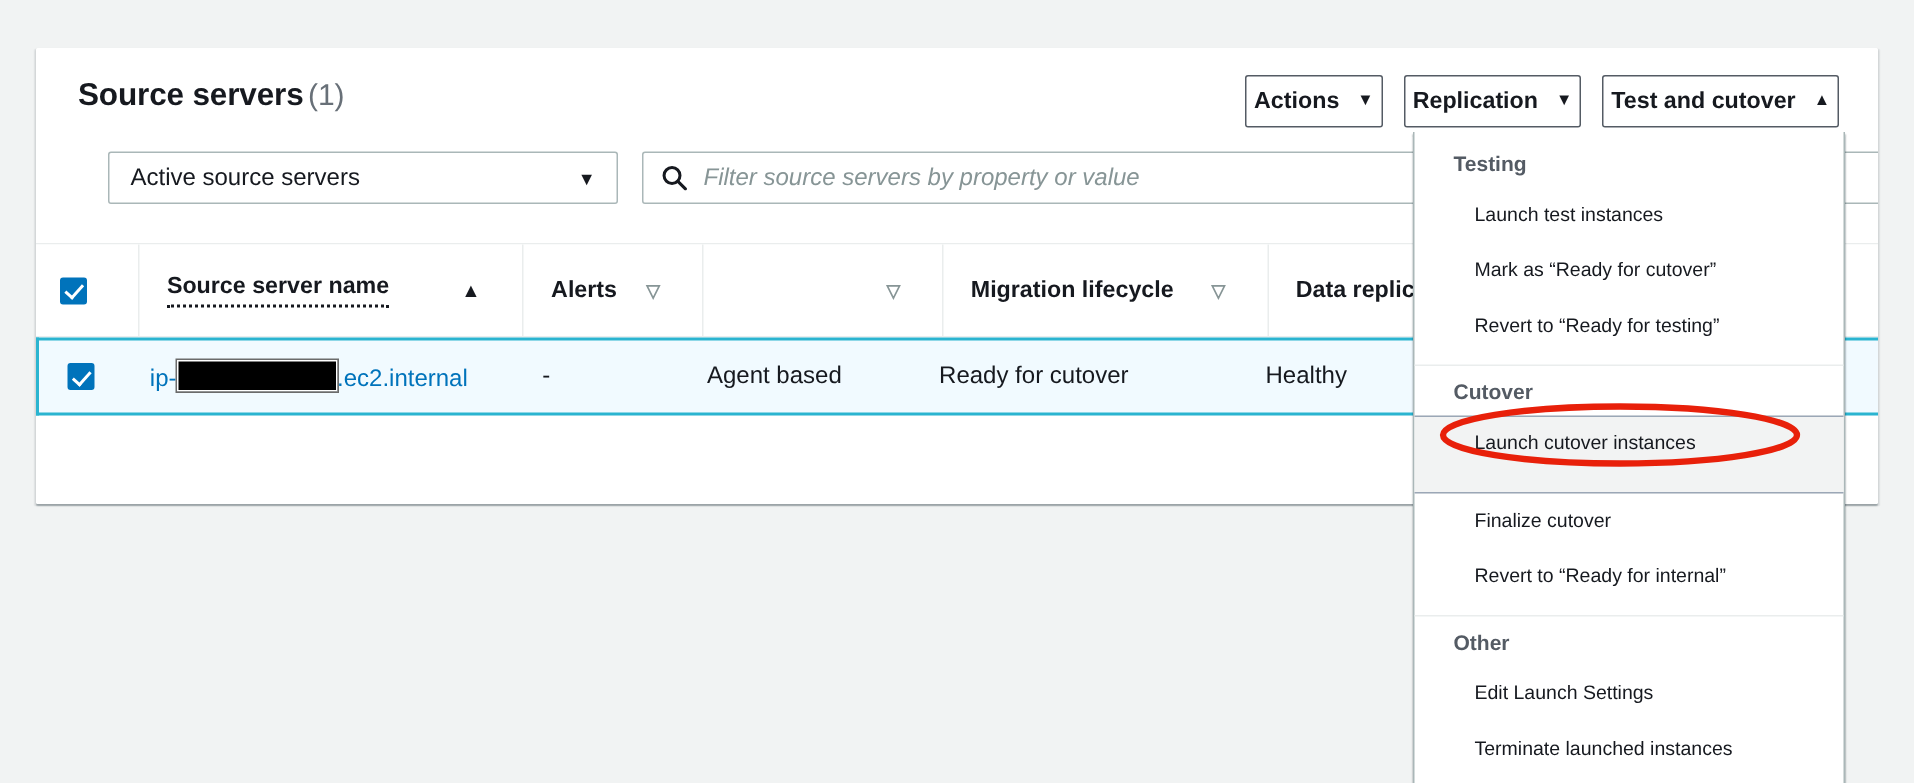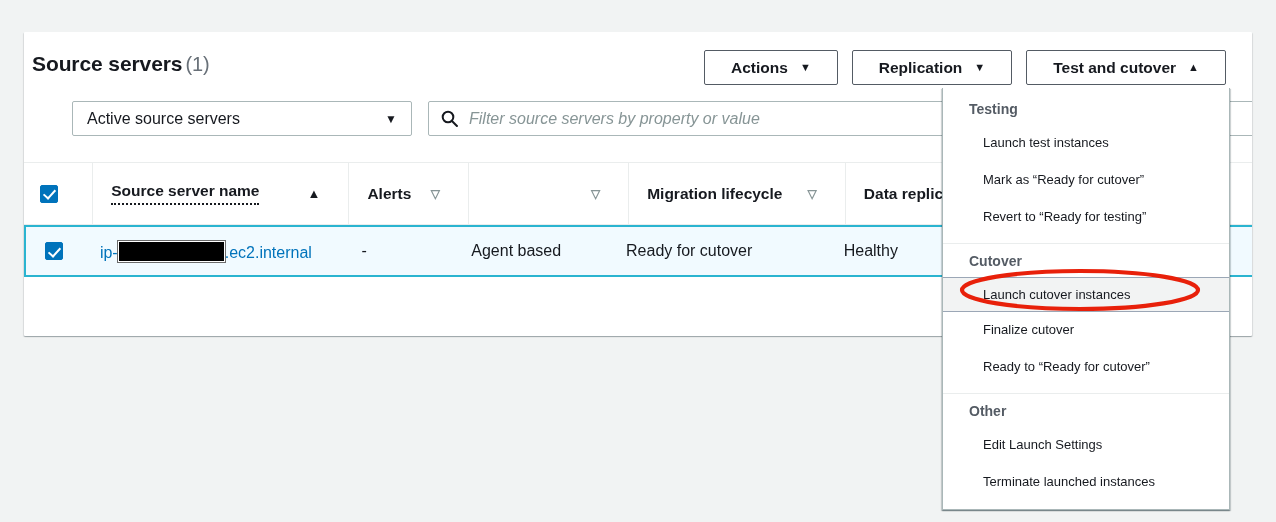--- a/index.html
+++ b/index.html
@@ -23,21 +23,21 @@
     overflow:hidden;
   }
 
   
   #card-header{
     position:relative;
     height:72px;
   }
   #page-title{
     position:absolute;
-    left:8px; top:20px;
+    left:28px; top:20px;
     font-size:21px;
     font-weight:bold;
     color:#16191f;
     letter-spacing:-0.1px;
     white-space:nowrap;
   }
   #page-title .count{
     color:#687078;
     font-weight:normal;
     font-size:20px;
@@ -49,21 +49,21 @@
     right:26px; top:18px;
     display:flex;
     gap:14px;
   }
   .btn{
     display:flex;
     align-items:center;
     justify-content:center;
     gap:12px;
     height:35px;
-    padding:0 26px;
+    padding:0 5px;
     background:#ffffff;
     border:1px solid #545b64;
     border-radius:2px;
     color:#16191f;
     font-size:15.5px;
     font-weight:bold;
     cursor:pointer;
     box-sizing:border-box;
     white-space:nowrap;
   }
@@ -256,21 +256,21 @@
     padding:7px 0 8px 40px;
     cursor:pointer;
     white-space:nowrap;
     line-height:22px;
   }
   .menu-item.highlighted{
     background:#f2f3f3;
     border-top:1px solid #9ba7b6;
     border-bottom:1px solid #9ba7b6;
     padding-top:6px;
-    padding-bottom:5px;
+    padding-bottom:22px;
     box-shadow:inset 0 0 0 1px #f2f3f3;
   }
   .menu-sep{
     height:1px;
     background:#eaeded;
     margin:7px 0 2px 0;
   }
 
   
   #annot{
@@ -399,21 +399,21 @@
   <div class="menu-group-label">Testing</div>
   <div class="menu-item">Launch test instances</div>
   <div class="menu-item">Mark as “Ready for cutover”</div>
   <div class="menu-item">Revert to “Ready for testing”</div>
 
   <div class="menu-sep"></div>
 
   <div class="menu-group-label">Cutover</div>
   <div class="menu-item highlighted">Launch cutover instances</div>
   <div class="menu-item">Finalize cutover</div>
-  <div class="menu-item">Ready to “Ready for cutover”</div>
+  <div class="menu-item">Revert to “Ready for internal”</div>
 
   <div class="menu-sep"></div>
 
   <div class="menu-group-label">Other</div>
   <div class="menu-item">Edit Launch Settings</div>
   <div class="menu-item">Terminate launched instances</div>
 
 </div>
 
 <svg id="annot" viewBox="0 0 244 44">

